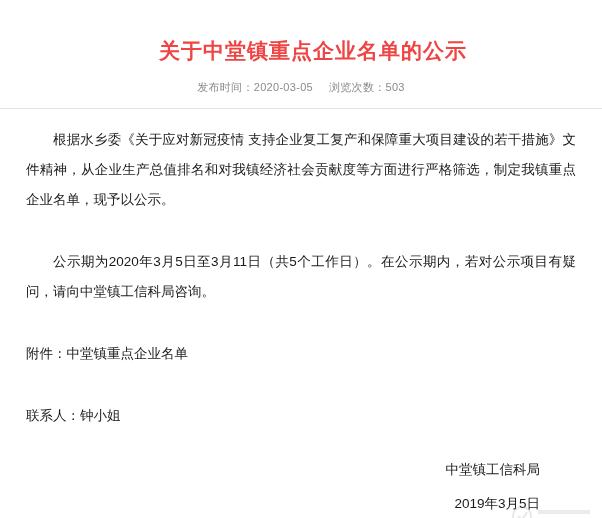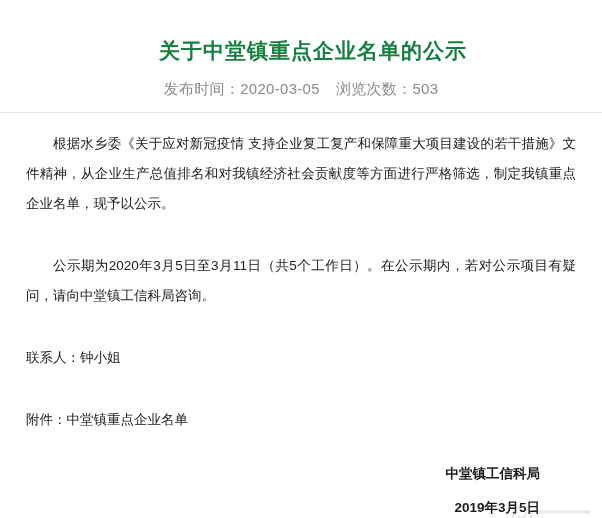--- a/index.html
+++ b/index.html
@@ -16,31 +16,31 @@
   }
   .page {
     width: 602px;
     height: 518px;
     box-sizing: border-box;
     position: relative;
     background: #ffffff;
   }
   .title {
     text-align: center;
-    color: #15803d;
+    color: #ef4444;
     font-size: 21px;
     font-weight: bold;
     letter-spacing: 1px;
     padding: 22px 16px 0 40px;
     line-height: 30px;
   }
   .meta {
     text-align: center;
     color: #8b8b8b;
-    font-size: 15px;
+    font-size: 11px;
     margin-top: 14px;
     letter-spacing: 0.3px;
   }
   .meta span {
     display: inline-block;
   }
   .meta .gap {
     width: 16px;
   }
   .divider {
@@ -67,21 +67,20 @@
     margin-top: 16px;
   }
   .signature {
     margin-top: 22px;
     text-align: right;
     padding-right: 36px;
     line-height: 34px;
   }
   .sig-line {
     display: block;
-    font-weight: bold;
   }
   .watermark {
     position: absolute;
     right: 6px;
     bottom: 2px;
     width: 86px;
     height: 28px;
     opacity: 0.22;
   }
 </style>
@@ -94,22 +93,22 @@
 
   <div class="meta">
     <span>发布时间：</span><span>2020-03-05</span><span class="gap"></span><span>浏览次数：</span><span>503</span>
   </div>
 
   <div class="divider"></div>
 
   <div class="body">
     <p class="para indent first">根据水乡委《关于应对新冠疫情 支持企业复工复产和保障重大项目建设的若干措施》文件精神，从企业生产总值排名和对我镇经济社会贡献度等方面进行严格筛选，制定我镇重点企业名单，现予以公示。</p>
     <p class="para indent">公示期为2020年3月5日至3月11日（共5个工作日）。在公示期内，若对公示项目有疑问，请向中堂镇工信科局咨询。</p>
+    <p class="para">附件：中堂镇重点企业名单</p>
     <p class="para">联系人：钟小姐</p>
-    <p class="para">附件：中堂镇重点企业名单</p>
 
     <div class="signature">
       <span class="sig-line">中堂镇工信科局</span>
       <span class="sig-line">2019年3月5日</span>
     </div>
   </div>
 
   <svg class="watermark" viewBox="0 0 86 28">
     <circle cx="12" cy="14" r="9" fill="none" stroke="#999" stroke-width="2"></circle>
     <path d="M8 14 L12 18 L17 10" fill="none" stroke="#999" stroke-width="2"></path>

